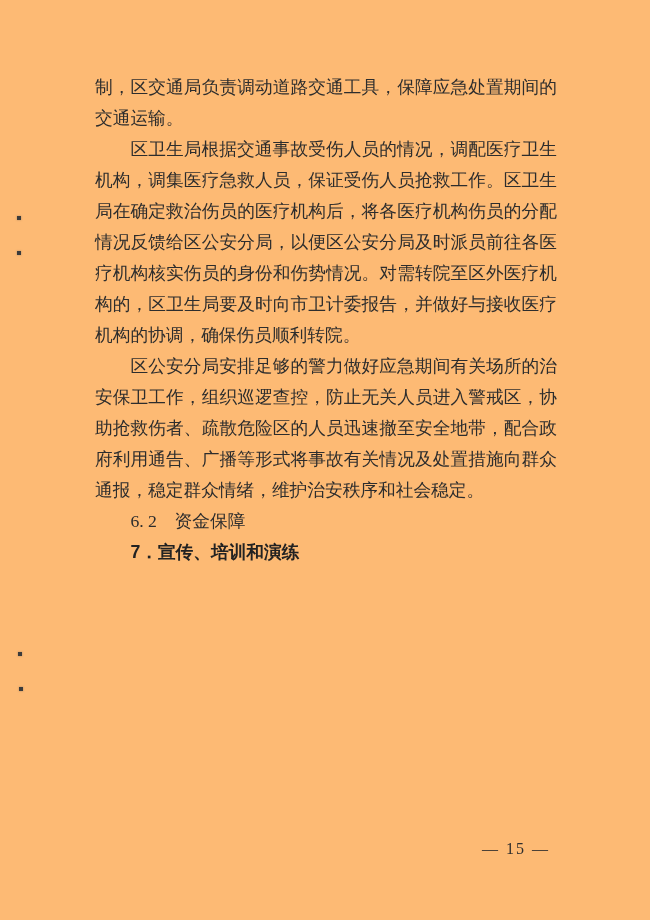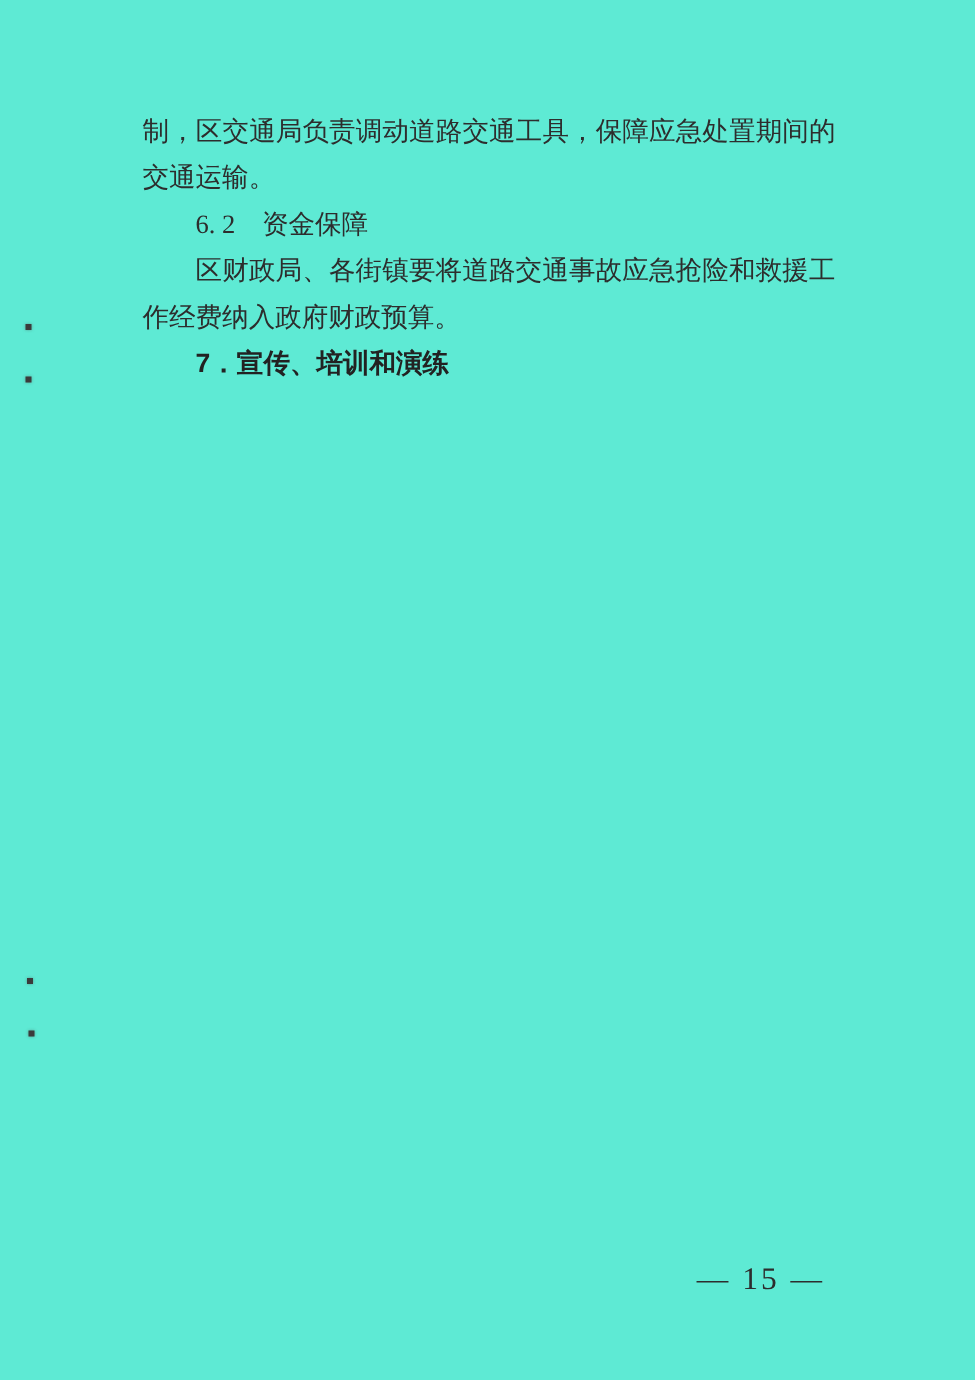--- a/index.html
+++ b/index.html
@@ -7,21 +7,21 @@
     width: 650px;
     height: 920px;
     position: relative;
     background: #ffffff;
     overflow: hidden;
     font-family: "Liberation Serif", serif;
   }
   .page {
     position: absolute;
     inset: 0;
-    background: #5eead4;
+    background: #fdba74;
   }
   .content {
     position: absolute;
     left: 95px;
     top: 72px;
     width: 462px;
     font-size: 17.7px;
     line-height: 31px;
     color: #2d2d2d;
     text-align: justify;
@@ -37,21 +37,21 @@
   p.p-head-bold {
     text-indent: 2em;
     font-weight: 700;
     color: #222222;
     font-family: "Liberation Sans", sans-serif;
   }
   .pageno {
     position: absolute;
     top: 840px;
     right: 100px;
-    font-size: 21px;
+    font-size: 16px;
     letter-spacing: 2px;
     color: #2d2d2d;
     white-space: nowrap;
   }
   .dot {
     position: absolute;
     width: 4px;
     height: 4px;
     background: #3b3b3b;
     box-shadow: 0 0 2px rgba(80,80,80,0.5);
@@ -61,22 +61,23 @@
   .dot-3 { left: 18px; top: 652px; }
   .dot-4 { left: 19px; top: 687px; }
 </style>
 </head>
 <body>
 
 <div class="page">
 
   <div class="content">
     <p class="p-cont">制，区交通局负责调动道路交通工具，保障应急处置期间的交通运输。</p>
+    <p class="p-body">区卫生局根据交通事故受伤人员的情况，调配医疗卫生机构，调集医疗急救人员，保证受伤人员抢救工作。区卫生局在确定救治伤员的医疗机构后，将各医疗机构伤员的分配情况反馈给区公安分局，以便区公安分局及时派员前往各医疗机构核实伤员的身份和伤势情况。对需转院至区外医疗机构的，区卫生局要及时向市卫计委报告，并做好与接收医疗机构的协调，确保伤员顺利转院。</p>
+    <p class="p-body">区公安分局安排足够的警力做好应急期间有关场所的治安保卫工作，组织巡逻查控，防止无关人员进入警戒区，协助抢救伤者、疏散危险区的人员迅速撤至安全地带，配合政府利用通告、广播等形式将事故有关情况及处置措施向群众通报，稳定群众情绪，维护治安秩序和社会稳定。</p>
     <p class="p-head">6. 2　资金保障</p>
-    <p class="p-body">区财政局、各街镇要将道路交通事故应急抢险和救援工作经费纳入政府财政预算。</p>
     <p class="p-head-bold">7．宣传、培训和演练</p>
   </div>
 
   <div class="pageno">— 15 —</div>
 
   <span class="dot dot-1"></span>
   <span class="dot dot-2"></span>
   <span class="dot dot-3"></span>
   <span class="dot dot-4"></span>
 

